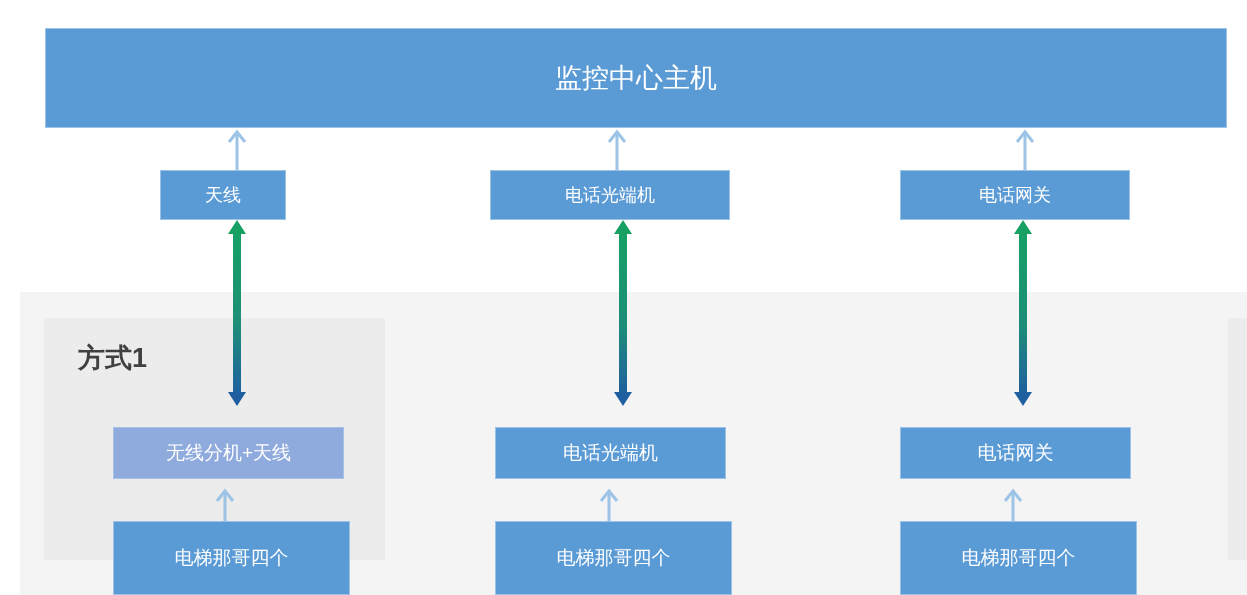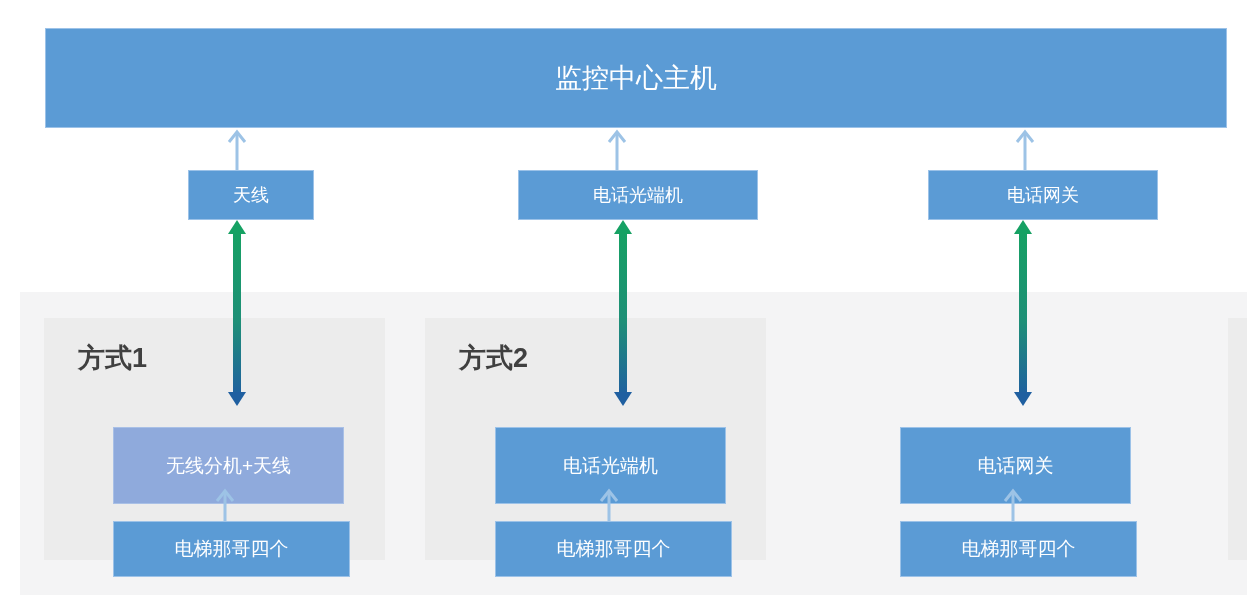--- a/index.html
+++ b/index.html
@@ -76,41 +76,40 @@
     width: 1182px;
     height: 100px;
     font-size: 27px;
   }
 
   
   .mid {
     top: 170px;
     height: 50px;
     font-size: 18px;
-    margin-left: 28px;
   }
   .mid-1 { left: 160px; width: 126px; }
   .mid-2 { left: 490px; width: 240px; }
   .mid-3 { left: 900px; width: 230px; }
 
   
   .dev {
     top: 427px;
-    height: 77px;
+    height: 52px;
     font-size: 19px;
     text-align: center;
   }
   .dev-1 { left: 113px; width: 231px; }
   .dev-2 { left: 495px; width: 231px; }
   .dev-3 { left: 900px; width: 231px; }
 
   
   .elev {
     top: 521px;
-    height: 56px;
+    height: 74px;
     font-size: 19px;
     text-align: center;
   }
   .elev-1 { left: 113px; width: 237px; }
   .elev-2 { left: 495px; width: 237px; }
   .elev-3 { left: 900px; width: 237px; }
 
   
   .thin-arrow {
     position: absolute;
@@ -171,23 +170,20 @@
     <span>电话光端机</span>
   </div>
   <div class="node mid mid-3">
     <span>电话网关</span>
   </div>
 
   <div class="outer-band"></div>
 
   <div class="panel panel-1">
     <div class="panel-title">方式1</div>
-  </div>
-  <div class="panel panel-2">
-    <div class="panel-title">方式2</div>
   </div>
   <div class="panel panel-4"></div>
 
   <div class="green-arrow ga-1">
     <svg width="26" height="186" viewBox="0 0 26 186" preserveAspectRatio="none">
       <defs>
         <linearGradient id="gg1" x1="0" y1="0" x2="0" y2="1">
           <stop offset="0%" stop-color="#16a163"></stop>
           <stop offset="55%" stop-color="#1e8f77"></stop>
           <stop offset="100%" stop-color="#1f5fa0"></stop>

